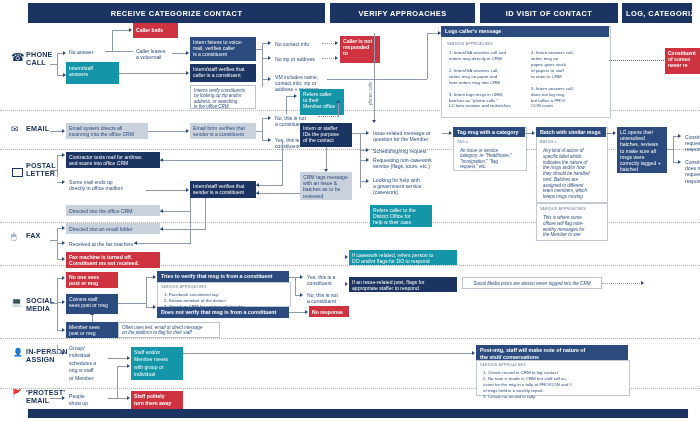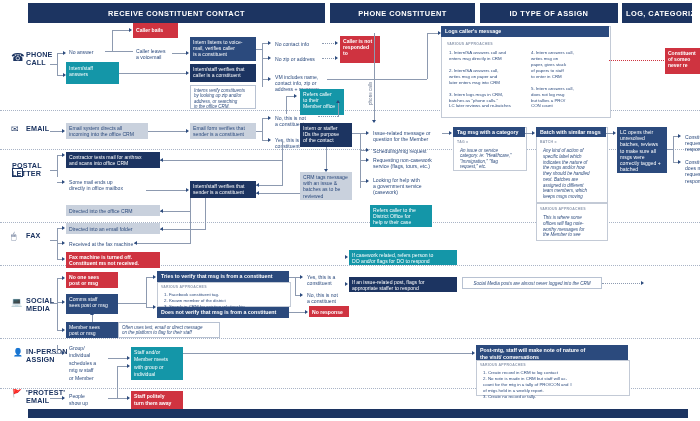--- a/index.html
+++ b/index.html
@@ -53,48 +53,48 @@
           transform:rotate(-90deg);transform-origin:left top;white-space:nowrap;}
   .footer-bar{position:absolute;left:28px;top:409px;width:660px;height:9px;
               background:#1c3461;}
 </style>
 </head>
 <body>
 
 <div id="canvas"></div>
 
 <div class="hdr" style="left:28px;top:3px;width:297px;">
-  <span>RECEIVE CONSTITUENT CONTACT</span>
+  <span>RECEIVE CATEGORIZE CONTACT</span>
 </div>
 <div class="hdr" style="left:330px;top:3px;width:145px;">
-  <span>PHONE CONSTITUENT</span>
+  <span>VERIFY APPROACHES</span>
 </div>
 <div class="hdr" style="left:480px;top:3px;width:138px;">
-  <span>ID TYPE OF ASSIGN</span>
+  <span>ID VISIT OF CONTACT</span>
 </div>
 <div class="hdr" style="left:622px;top:3px;width:66px;overflow:visible;justify-content:flex-start;padding-left:4px;">
   <span style="white-space:nowrap;">LOG, CATEGORIZE + ASSIGN</span>
 </div>
 
 <div class="lane" style="top:110px;"></div>
 <div class="lane" style="top:149px;"></div>
 <div class="lane" style="top:222px;"></div>
 <div class="lane" style="top:265px;"></div>
 <div class="lane" style="top:338px;"></div>
 <div class="lane" style="top:388px;"></div>
 
 <div class="chan-icon" style="left:11px;top:51px;font-size:11px;">☎</div>
 <div class="chan" style="left:26px;top:51px;white-space:pre;">PHONE
 CALL</div>
 
 <div class="chan-icon" style="left:11px;top:124px;font-size:9px;">✉</div>
 <div class="chan" style="left:26px;top:125px;">EMAIL</div>
 
 <div class="chan-icon" style="left:12px;top:168px;width:9px;height:7px;border:1.2px solid #1c3461;"></div>
-<div class="chan" style="left:12px;top:162px;white-space:pre;">POSTAL
+<div class="chan" style="left:26px;top:162px;white-space:pre;">POSTAL
 LETTER</div>
 
 <div class="chan-icon" style="left:11px;top:231px;font-size:9px;">🖱</div>
 <div class="chan" style="left:26px;top:232px;">FAX</div>
 
 <div class="chan-icon" style="left:11px;top:297px;font-size:9px;">💻</div>
 <div class="chan" style="left:26px;top:297px;white-space:pre;">SOCIAL
 MEDIA</div>
 
 <div class="chan-icon" style="left:13px;top:348px;font-size:8px;">👤</div>

